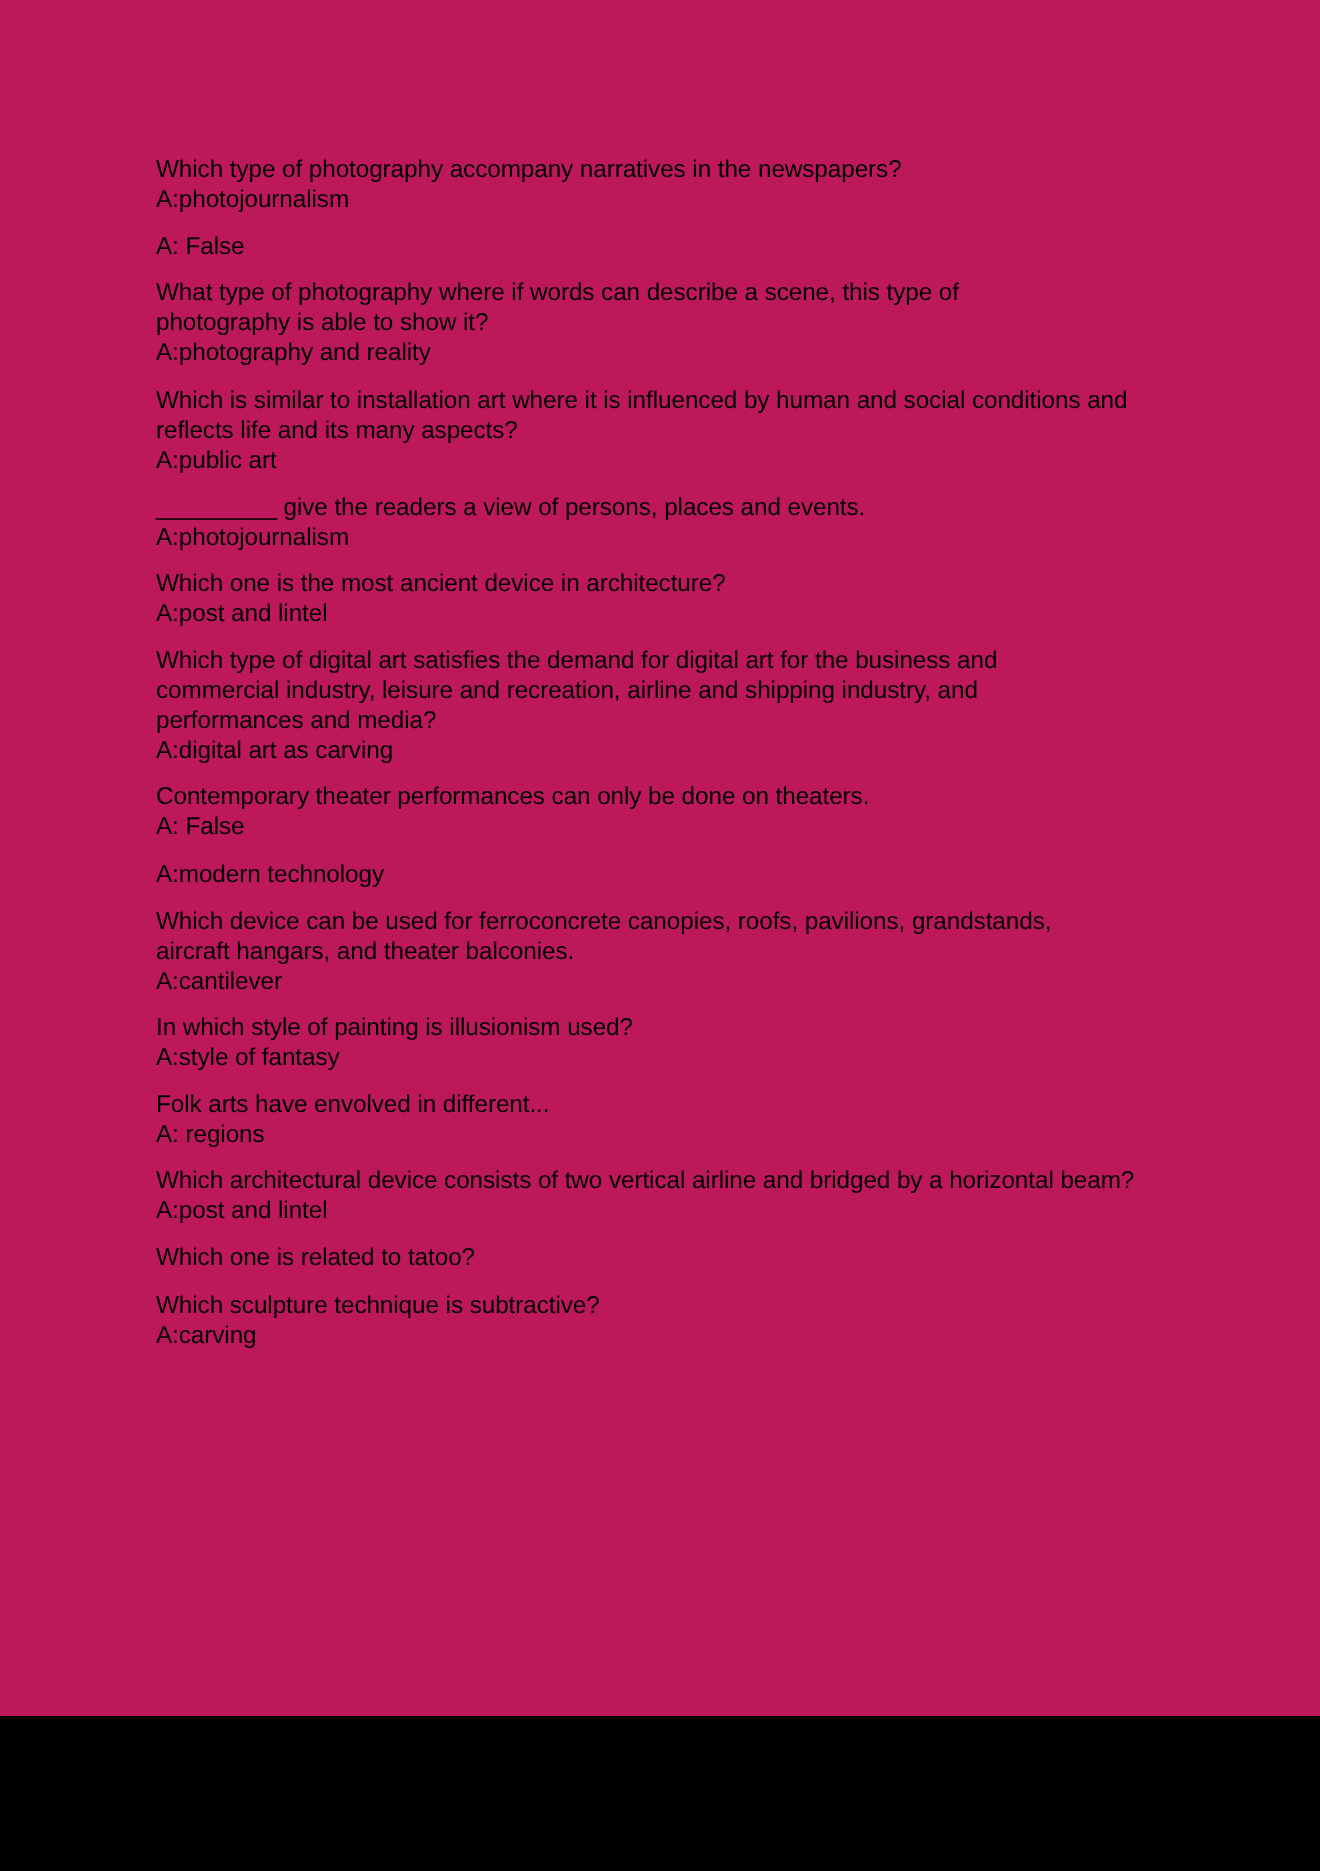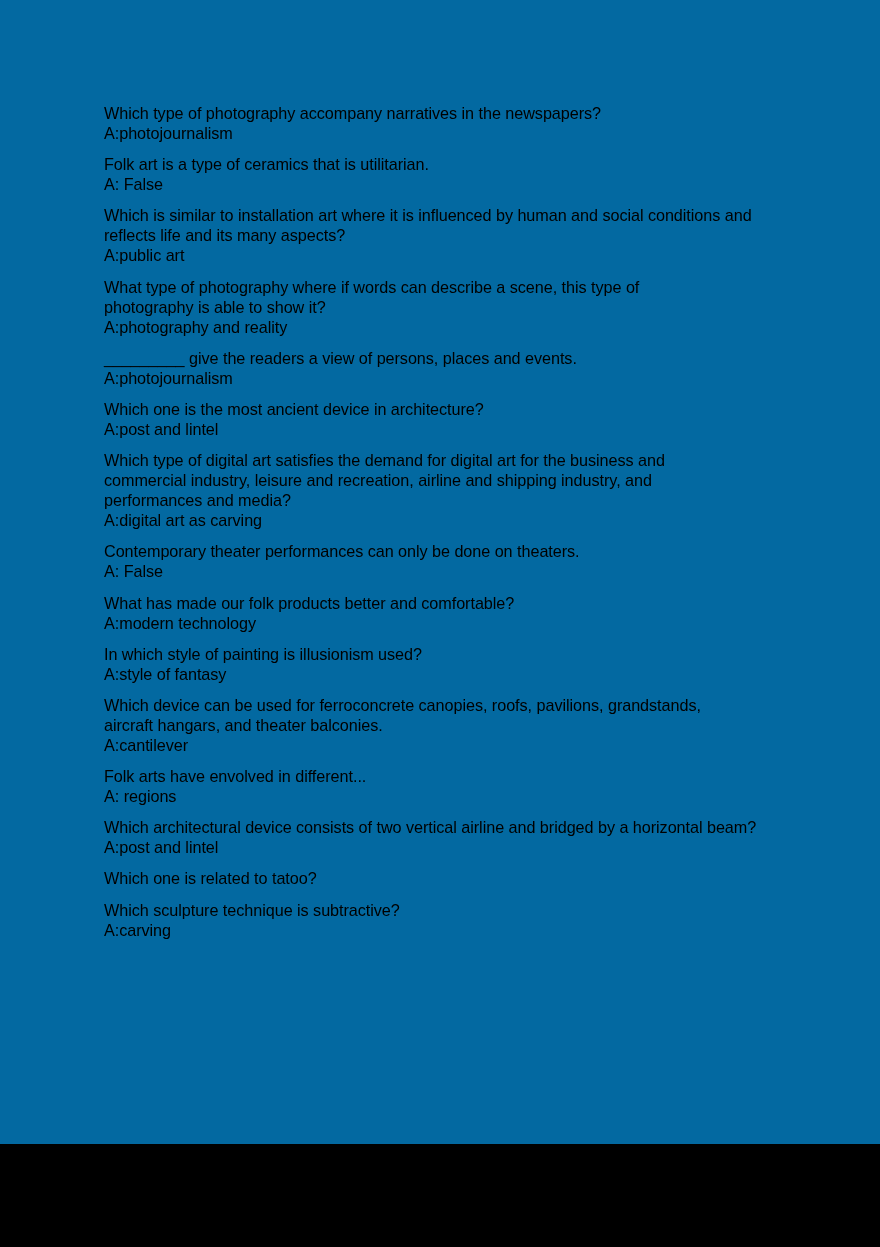--- a/index.html
+++ b/index.html
@@ -14,21 +14,21 @@
       overflow: hidden;
       font-family: "Liberation Sans", sans-serif;
       color: #000000;
     }
     .page {
       position: absolute;
       left: 0;
       top: 0;
       width: 880px;
       height: 1144px;
-      background: #0369a1;
+      background: #be185d;
     }
     .content {
       position: absolute;
       left: 104px;
       top: 103px;
       width: 670px;
     }
     .qa {
       margin: 0 0 11.2px 0;
     }
@@ -53,32 +53,31 @@
 
 <div class="page">
   <div class="content">
 
     <div class="qa">
       <span class="q">Which type of photography accompany narratives in the newspapers?</span>
       <span class="a">A:photojournalism</span>
     </div>
 
     <div class="qa">
-      <span class="q">Folk art is a type of ceramics that is utilitarian.</span>
       <span class="a">A: False</span>
+    </div>
+
+    <div class="qa">
+      <span class="q" style="width:590px">What type of photography where if words can describe a scene, this type of photography is able to show it?</span>
+      <span class="a">A:photography and reality</span>
     </div>
 
     <div class="qa">
       <span class="q">Which is similar to installation art where it is influenced by human and social conditions and reflects life and its many aspects?</span>
       <span class="a">A:public art</span>
-    </div>
-
-    <div class="qa">
-      <span class="q" style="width:590px">What type of photography where if words can describe a scene, this type of photography is able to show it?</span>
-      <span class="a">A:photography and reality</span>
     </div>
 
     <div class="qa">
       <span class="q">_________ give the readers a view of persons, places and events.</span>
       <span class="a">A:photojournalism</span>
     </div>
 
     <div class="qa">
       <span class="q">Which one is the most ancient device in architecture?</span>
       <span class="a">A:post and lintel</span>
@@ -88,32 +87,31 @@
       <span class="q" style="width:612px">Which type of digital art satisfies the demand for digital art for the business and commercial industry, leisure and recreation, airline and shipping industry, and performances and media?</span>
       <span class="a">A:digital art as carving</span>
     </div>
 
     <div class="qa">
       <span class="q">Contemporary theater performances can only be done on theaters.</span>
       <span class="a">A: False</span>
     </div>
 
     <div class="qa">
-      <span class="q">What has made our folk products better and comfortable?</span>
       <span class="a">A:modern technology</span>
+    </div>
+
+    <div class="qa">
+      <span class="q" style="width:650px">Which device can be used for ferroconcrete canopies, roofs, pavilions, grandstands, aircraft hangars, and theater balconies.</span>
+      <span class="a">A:cantilever</span>
     </div>
 
     <div class="qa">
       <span class="q">In which style of painting is illusionism used?</span>
       <span class="a">A:style of fantasy</span>
-    </div>
-
-    <div class="qa">
-      <span class="q" style="width:650px">Which device can be used for ferroconcrete canopies, roofs, pavilions, grandstands, aircraft hangars, and theater balconies.</span>
-      <span class="a">A:cantilever</span>
     </div>
 
     <div class="qa">
       <span class="q">Folk arts have envolved in different...</span>
       <span class="a">A: regions</span>
     </div>
 
     <div class="qa">
       <span class="q">Which architectural device consists of two vertical airline and bridged by a horizontal beam?</span>
       <span class="a">A:post and lintel</span>

